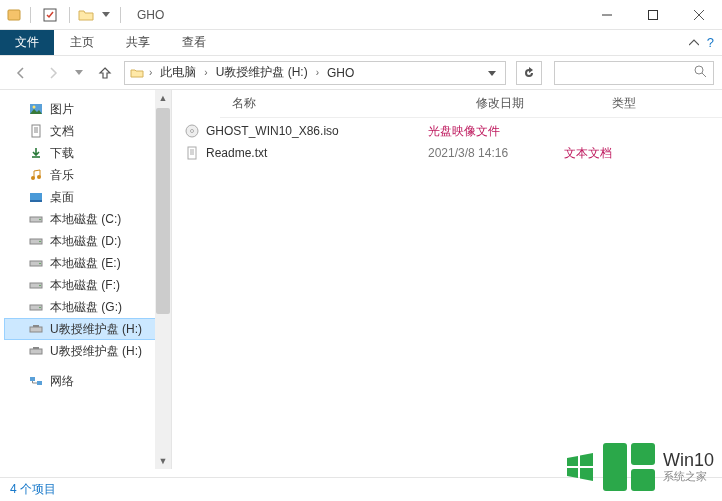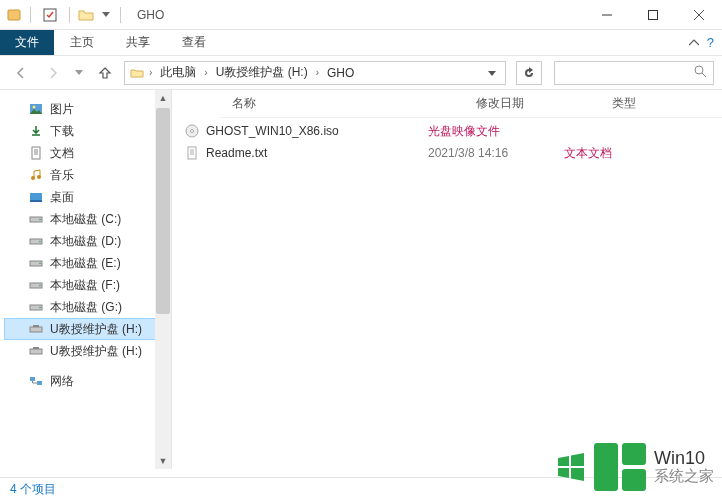--- a/index.html
+++ b/index.html
@@ -61,21 +61,21 @@
     .file-icon { width: 16px; height: 16px; display: inline-flex; align-items: center; justify-content: center; }
 
     
     .status { position: absolute; bottom: 0; left: 0; right: 0; height: 24px; border-top: 1px solid #e5e5e5; display: flex; align-items: center; padding: 0 10px; background: #fff; color: #1979ca; font-size: 12px; }
 
     
     .watermark { position: absolute; right: 8px; bottom: 10px; display: flex; align-items: center; gap: 8px; }
     .wm-boxes { display: flex; gap: 4px; }
     .wm-box { width: 24px; height: 24px; background: #2ba84a; border-radius: 3px; }
     .wm-text { color: #333; font-size: 18px; line-height: 1; }
-    .wm-sub { color: #888; font-size: 15px; }
+    .wm-sub { color: #888; font-size: 11px; }
   </style>
 </head>
 <body>
 
 <div class="title-bar">
   <div class="title-bar-left">
     <span class="icon-small">
       <svg width="16" height="16">
           <rect x="2" y="3" width="12" height="10" rx="1" fill="#f5c36a" stroke="#c99a3a"></rect>
         </svg>
@@ -199,36 +199,36 @@
             <rect x="1" y="2" width="12" height="10" fill="#5aa0d8"></rect>
             <circle cx="5" cy="5" r="1.5" fill="#ffe36b"></circle>
             <path d="M1 12 L5 7 L8 10 L10 8 L13 12 Z" fill="#3a7a3a"></path>
           </svg>
         </span>
         <span>图片</span>
       </div>
     <div class="side-item">
         <span class="side-icon">
           <svg width="14" height="14">
-            <path d="M7 2 L7 8 M4 6 L7 9 L10 6" stroke="#2a7a3a" fill="none" stroke-width="1.6"></path>
-            <line x1="3" y1="11" x2="11" y2="11" stroke="#2a7a3a" stroke-width="1.6"></line>
-          </svg>
-        </span>
-        <span>下载</span>
-      </div>
-    <div class="side-item">
-        <span class="side-icon">
-          <svg width="14" height="14">
             <rect x="3" y="1" width="8" height="12" fill="#fff" stroke="#888"></rect>
             <line x1="5" y1="4" x2="9" y2="4" stroke="#888"></line>
             <line x1="5" y1="6" x2="9" y2="6" stroke="#888"></line>
             <line x1="5" y1="8" x2="9" y2="8" stroke="#888"></line>
           </svg>
         </span>
         <span>文档</span>
+      </div>
+    <div class="side-item">
+        <span class="side-icon">
+          <svg width="14" height="14">
+            <path d="M7 2 L7 8 M4 6 L7 9 L10 6" stroke="#2a7a3a" fill="none" stroke-width="1.6"></path>
+            <line x1="3" y1="11" x2="11" y2="11" stroke="#2a7a3a" stroke-width="1.6"></line>
+          </svg>
+        </span>
+        <span>下载</span>
       </div>
     <div class="side-item">
         <span class="side-icon">
           <svg width="14" height="14">
             <path d="M5 3 L11 2 L11 9 M5 3 L5 10" stroke="#d08a1a" fill="none"></path>
             <circle cx="4" cy="10" r="2" fill="#d08a1a"></circle>
             <circle cx="10" cy="9" r="2" fill="#d08a1a"></circle>
           </svg>
         </span>
         <span>音乐</span>

